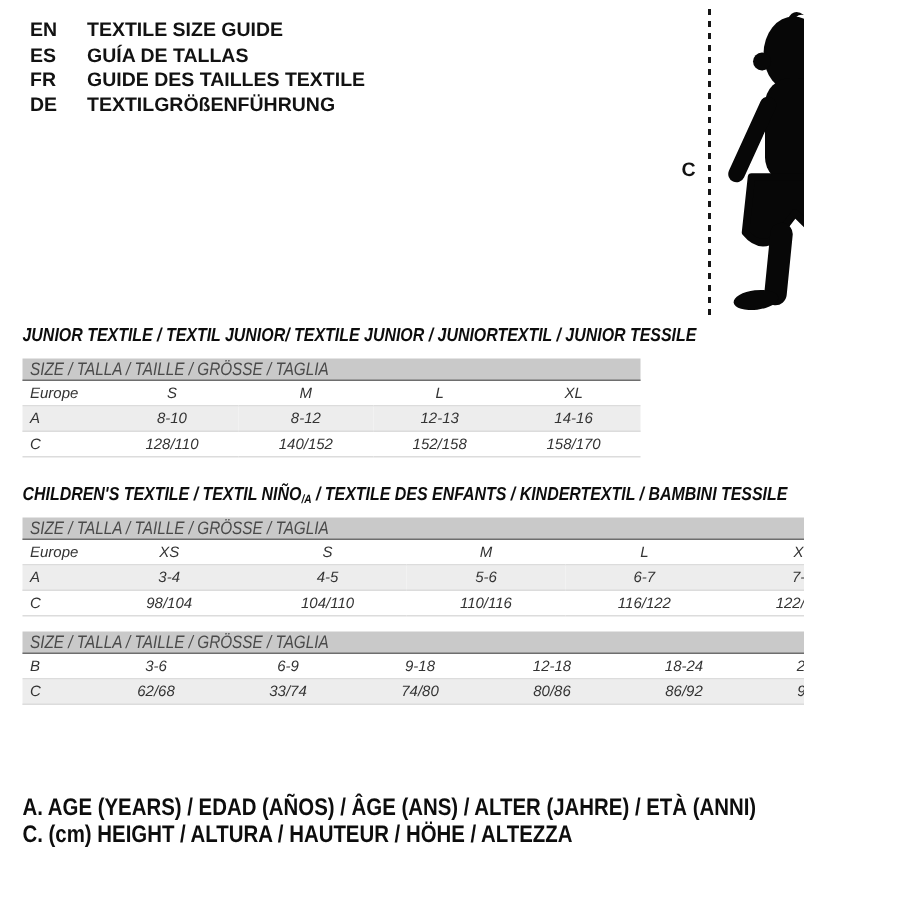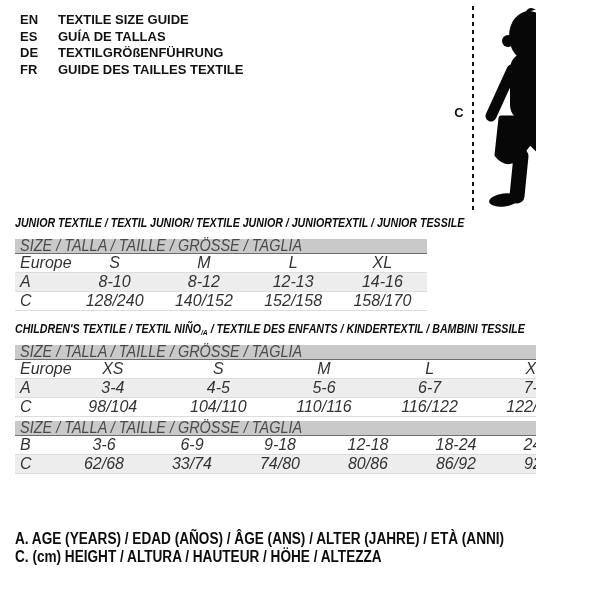--- a/index.html
+++ b/index.html
@@ -24,25 +24,25 @@
   
   .sec { position:absolute;font-style:italic; }
   .sec1 { left:15px; top:215px; width:412px; }
   .sec2 { left:15px; top:321px; width:573px; }
   .sec3 { left:15px; top:421px; width:573px; }
   .tbl-title { font-size:12.5px; font-weight:700; color:#0d0d0d; line-height:17px; height:24px; }
   .sec3 .tbl-title { height:40px; }
   .subsz { font-size:8px; vertical-align:-2px; letter-spacing:0; }
 
   .size-bar { background:#c9c9c9; border-bottom:1px solid #6e6e6e; height:14px; line-height:14px;
-    padding-left:5px; font-size:17px; font-weight:400; color:#4a4a4a; }
+    padding-left:5px; font-size:12px; font-weight:400; color:#4a4a4a; }
   .size-bar .cond { line-height:14px; }
 
   table.grid { border-collapse:collapse; table-layout:fixed; width:100%; border-bottom:1px solid #dcdcdc; }
-  .grid td { height:16px; font-size:16px; color:#333333; text-align:center; padding:0; vertical-align:middle; }
+  .grid td { height:16px; font-size:10px; color:#333333; text-align:center; padding:0; vertical-align:middle; }
   .grid td.lbl { text-align:left; padding-left:5px; }
   .grid tr:nth-child(n+2) td { border-top:1px solid #dcdcdc; }
   .grid tr:nth-child(even) { background:#ededed; }
   col.lblcol1 { width:55px; } col.lblcol2 { width:45px; }
 
   
   .foot { position:absolute; left:15px; top:530px; font-size:16px; font-weight:700; color:#0d0d0d; line-height:18px; }
 </style>
 </head>
 <body>
@@ -52,26 +52,26 @@
   <div class="lang-block">
     <div class="lang-row">
       <span class="lang-code">EN</span>
       <span class="lang-text">TEXTILE SIZE GUIDE</span>
     </div>
     <div class="lang-row">
       <span class="lang-code">ES</span>
       <span class="lang-text">GUÍA DE TALLAS</span>
     </div>
     <div class="lang-row">
+      <span class="lang-code">FR</span>
+      <span class="lang-text">GUIDE DES TAILLES TEXTILE</span>
+    </div>
+    <div class="lang-row">
       <span class="lang-code">DE</span>
       <span class="lang-text">TEXTILGRÖßENFÜHRUNG</span>
-    </div>
-    <div class="lang-row">
-      <span class="lang-code">FR</span>
-      <span class="lang-text">GUIDE DES TAILLES TEXTILE</span>
     </div>
   </div>
 
   <div class="dash-line"></div>
   <div class="c-label">C</div>
   <svg class="baby" viewBox="0 0 111 206" width="111" height="206" aria-hidden="true">
     <g fill="#070707" stroke="none">
       <path d="M42,7 q4,-8 11,-3 q-6,-1 -7,6 z"></path>
       <ellipse cx="46" cy="30" rx="20" ry="25"></ellipse>
       <circle cx="25" cy="35" r="6"></circle>
@@ -112,21 +112,21 @@
       </tr>
       <tr>
         <td class="lbl">A</td>
         <td>8-10</td>
         <td>8-12</td>
         <td>12-13</td>
         <td>14-16</td>
       </tr>
       <tr>
         <td class="lbl">C</td>
-        <td>128/240</td>
+        <td>128/110</td>
         <td>140/152</td>
         <td>152/158</td>
         <td>158/170</td>
       </tr>
     </tbody>
       </table>
   </div>
 
   <div class="sec sec2">
     <div class="tbl-title">

